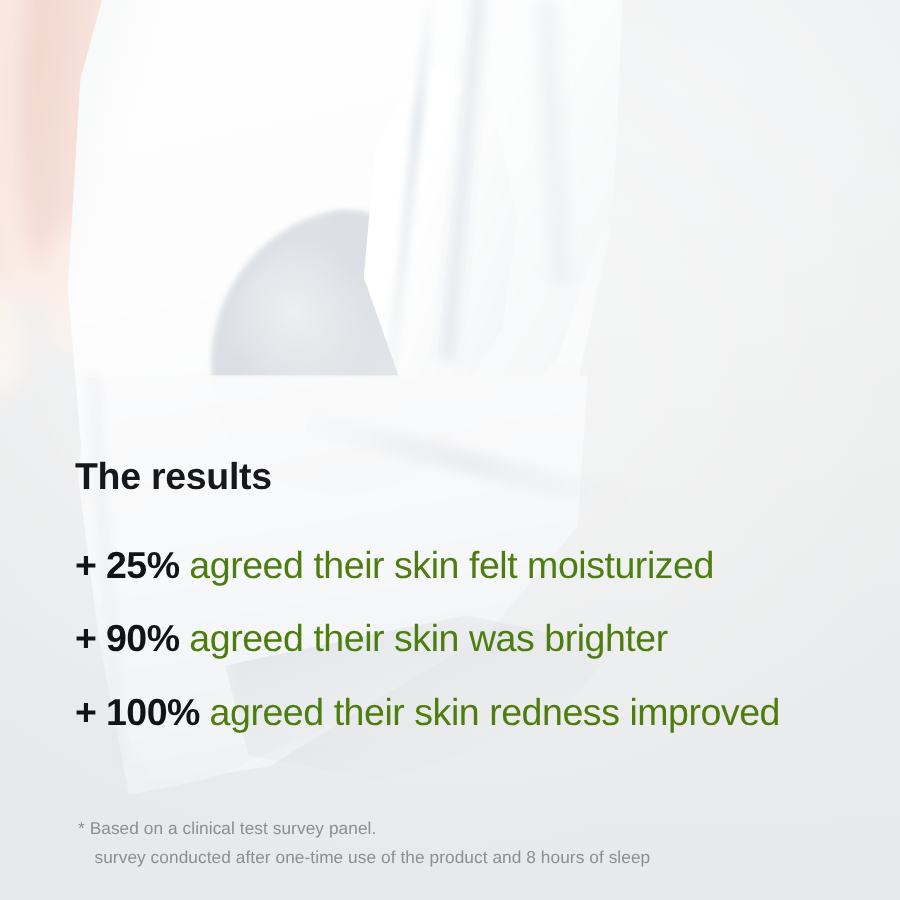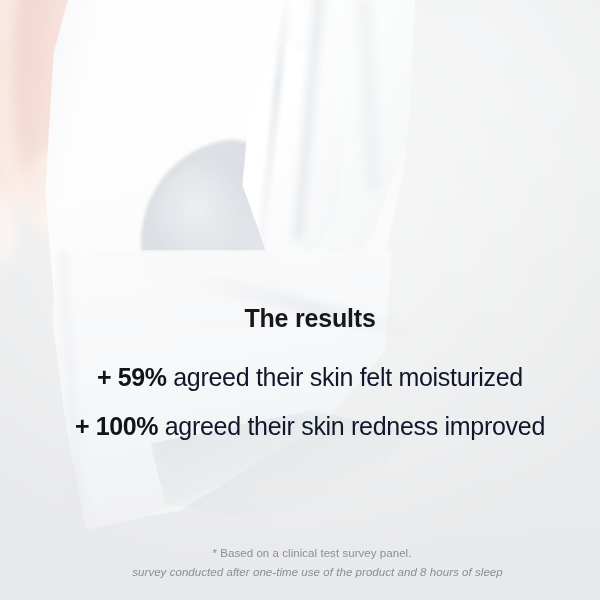--- a/index.html
+++ b/index.html
@@ -7,21 +7,20 @@
     padding: 0;
     background: #ffffff;
   }
   #canvas {
     position: relative;
     width: 600px;
     height: 600px;
     overflow: hidden;
     background: #eceded;
     font-family: "Liberation Sans", sans-serif;
-    text-align: center;
     -webkit-font-smoothing: antialiased;
   }
 
   
   .bg-base {
     position: absolute;
     inset: 0;
     background:
       radial-gradient(120% 90% at 78% 8%, #f2f3f4 0%, #eceded 45%, #e8e9eb 100%),
       linear-gradient(160deg, #f4f5f5 0%, #eaebec 55%, #e7e8ea 100%);
@@ -200,34 +199,34 @@
     white-space: nowrap;
   }
   .stat-line:last-of-type { margin-bottom: 16px; }
   .stat-value {
     font-weight: bold;
     color: #111315;
     letter-spacing: -0.4px;
   }
   .stat-rest {
     font-weight: normal;
-    color: #0f172a;
+    color: #4d7c0f;
   }
 
   .footnote {
     position: absolute;
     left: 52px;
     top: 544px;
     width: 520px;
     font-size: 11.5px;
     line-height: 1.65;
     color: #8b8e92;
     letter-spacing: 0.05px;
   }
-  .footnote .fn-line2 { display: block; padding-left: 11px; font-style: italic; }
+  .footnote .fn-line2 { display: block; padding-left: 11px; }
 </style>
 </head>
 <body>
 
 <div id="canvas">
 
   <div class="bg-base"></div>
   <div class="bg-vignette"></div>
 
   <div class="hand-wrap">
@@ -252,23 +251,26 @@
   <div class="crease c2"></div>
   <div class="mask-tail"></div>
   <div class="crease c3"></div>
   <div class="crease c4"></div>
   <div class="tail-shade"></div>
 
   <div class="copy">
     <div class="headline">The results</div>
 
     <div class="stat-line">
-      <span class="stat-value">+ 59%</span><span class="stat-rest"> agreed their skin felt moisturized</span>
+      <span class="stat-value">+ 25%</span><span class="stat-rest"> agreed their skin felt moisturized</span>
     </div>
 
+    <div class="stat-line">
+      <span class="stat-value">+ 90%</span><span class="stat-rest"> agreed their skin was brighter</span>
+    </div>
 
     <div class="stat-line">
       <span class="stat-value">+ 100%</span><span class="stat-rest"> agreed their skin redness improved</span>
     </div>
   </div>
 
   <div class="footnote">
     <span class="fn-line1">* Based on a clinical test survey panel.</span>
     <span class="fn-line2">survey conducted after one-time use of the product and 8 hours of sleep</span>
   </div>

